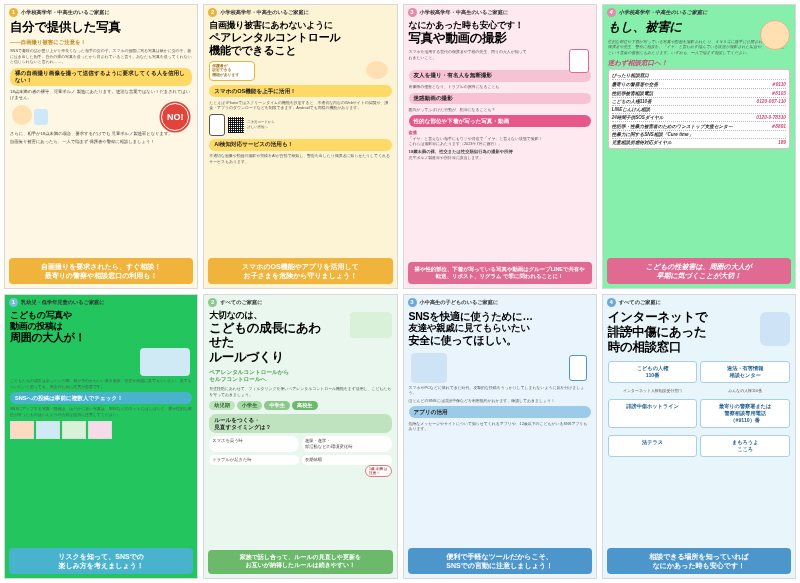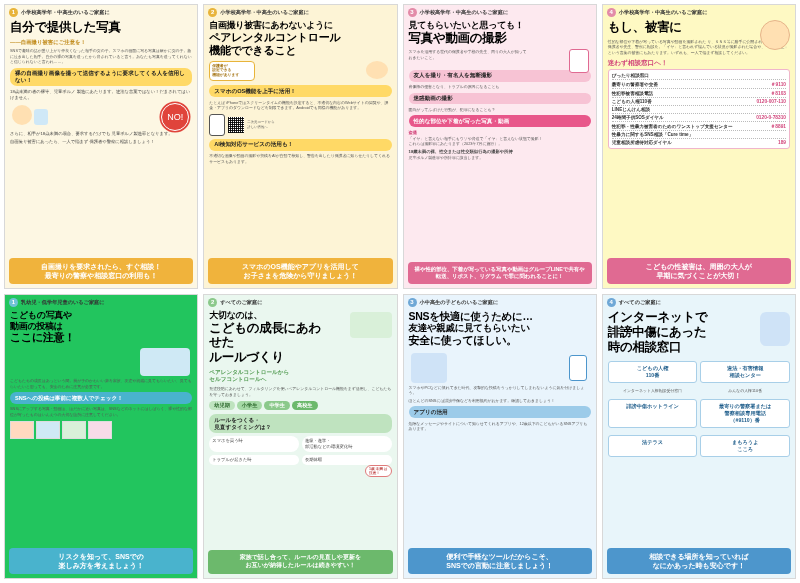--- a/index.html
+++ b/index.html
@@ -71,37 +71,37 @@
     display:flex;justify-content:space-between;align-items:baseline;
     font-size:4.6px;border-bottom:1px dotted #bbb;padding:1px 0;
   }
   .rowline .lbl{font-weight:bold;color:#333;}
   .rowline .val{font-weight:bold;color:#d1457a;font-size:4.8px;}
   .box{border:1px solid #ddd;border-radius:3px;padding:3px;margin:2px 0;background:#fff;}
   .grid2{display:grid;grid-template-columns:1fr 1fr;gap:3px;}
   .stamp{
     position:absolute;border-radius:50%;
     display:flex;align-items:center;justify-content:center;
-    font-weight:normal;color:#fff;
+    font-weight:bold;color:#fff;
   }
   .illus{position:absolute;}
   .phone{
     border:1.2px solid #555;border-radius:3px;background:#fff;
   }
   .qr{
     background:
       repeating-linear-gradient(90deg,#222 0 1px,#fff 1px 2px),
       repeating-linear-gradient(0deg,#222 0 1px,#fff 1px 2px);
     background-blend-mode:multiply;
   }
   
   .p1{background:#fdf7e3;}
   .p2{background:#fdf4d6;}
   .p3{background:#fde9ef;}
-  .p4{background:#fef9c3;}
+  .p4{background:#86efac;font-style:italic;}
   .p5{background:#22c55e;}
   .p6{background:#eaf7ef;}
   .p7{background:#e9f4fc;}
   .p8{background:#e8f5fa;}
 </style>
 </head>
 <body>
 
 <div class="sheet">
 
@@ -162,21 +162,21 @@
 お子さまを危険から守りましょう！</div>
   </div>
 
   <div class="panel p3">
     <div class="hdr">
       <span class="num" style="background:#e38ba8">3</span>
       <span>小学校高学年・中高生のいるご家庭に</span>
     </div>
     <div class="body">
       <div class="title">
-        <div class="sm">見てもらいたいと思っても！</div>
+        <div class="sm">なにかあった時も安心です！</div>
         <div>写真や動画の撮影</div>
       </div>
       <div style="position:relative;height:18px">
         <div class="tiny2" style="width:66%">スマホを活用する世代の保護者や学校の先生、周りの大人が知っておきたいこと。</div>
         <div class="illus" style="right:2px;top:0;width:18px;height:22px;border:1.2px solid #e06a92;border-radius:3px;background:#fff"></div>
       </div>
       <div class="bar" style="background:#f7c3d4">友人を撮り・有名人を無断撮影</div>
       <div class="tiny2">肖像権の侵害となり、トラブルの原因になることも</div>
       <div class="bar" style="background:#f7c3d4">迷惑動画の撮影</div>
       <div class="tiny2">面白がってふざけた行動が、犯罪になることも？</div>
@@ -249,21 +249,21 @@
 
   <div class="panel p5">
     <div class="hdr">
       <span class="num" style="background:#6fc3d6">1</span>
       <span>乳幼児・低学年児童のいるご家庭に</span>
     </div>
     <div class="body">
       <div class="title">
         <div class="sm">こどもの写真や</div>
         <div class="sm">動画の投稿は</div>
-        <div style="font-size:11px">ここに注意！</div>
+        <div style="font-size:11px">周囲の大人が！</div>
       </div>
       <div style="position:relative;height:30px">
         <div class="illus" style="right:2px;top:0;width:50px;height:28px;border-radius:4px;background:#cfe9f5"></div>
       </div>
       <div class="tiny2">こどもたちの成長はあっという間。我が子のかわいい姿を家族、友達や親戚に見てもらいたい、見てもらいたいと思っても、安全のために注意が必要です。</div>
       <div class="bar" style="background:#49b3cd;color:#fff">SNSへの投稿は事前に複数人でチェック！</div>
       <div class="tiny2">SNSにアップする写真・動画は、はだかに近い写真は、SNSなどのネットにはしばらく、裸や性的な部位が写ったものはいんえつの大切な箇所に注意してください。</div>
       <div style="display:flex;gap:2px;margin-top:3px">
         <div style="width:22px;height:16px;background:#ffd9c0;border:1px solid #ddd"></div>
         <div style="width:22px;height:16px;background:#cfe9f5;border:1px solid #ddd"></div>

